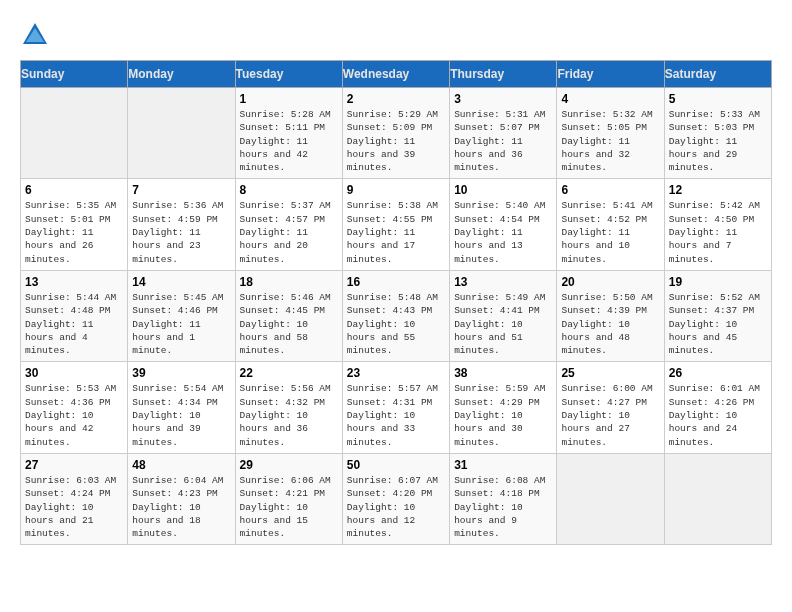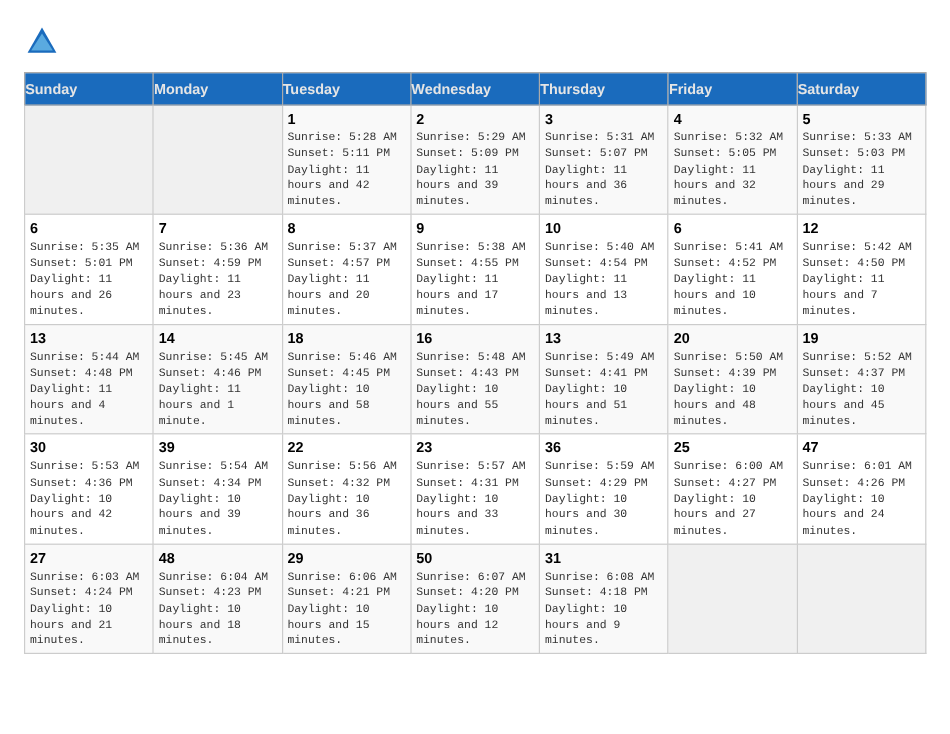--- a/index.html
+++ b/index.html
@@ -224,29 +224,29 @@
         </td>
         <td>
           <span class="day-number">22</span>
           <div class="day-info">Sunrise: 5:56 AM<br>Sunset: 4:32 PM<br>Daylight: 10 hours and 36 minutes.</div>
         </td>
         <td>
           <span class="day-number">23</span>
           <div class="day-info">Sunrise: 5:57 AM<br>Sunset: 4:31 PM<br>Daylight: 10 hours and 33 minutes.</div>
         </td>
         <td>
-          <span class="day-number">36</span>
+          <span class="day-number">38</span>
           <div class="day-info">Sunrise: 5:59 AM<br>Sunset: 4:29 PM<br>Daylight: 10 hours and 30 minutes.</div>
         </td>
         <td>
           <span class="day-number">25</span>
           <div class="day-info">Sunrise: 6:00 AM<br>Sunset: 4:27 PM<br>Daylight: 10 hours and 27 minutes.</div>
         </td>
         <td>
-          <span class="day-number">47</span>
+          <span class="day-number">26</span>
           <div class="day-info">Sunrise: 6:01 AM<br>Sunset: 4:26 PM<br>Daylight: 10 hours and 24 minutes.</div>
         </td>
       </tr>
       <tr>
         <td>
           <span class="day-number">27</span>
           <div class="day-info">Sunrise: 6:03 AM<br>Sunset: 4:24 PM<br>Daylight: 10 hours and 21 minutes.</div>
         </td>
         <td>
           <span class="day-number">48</span>

